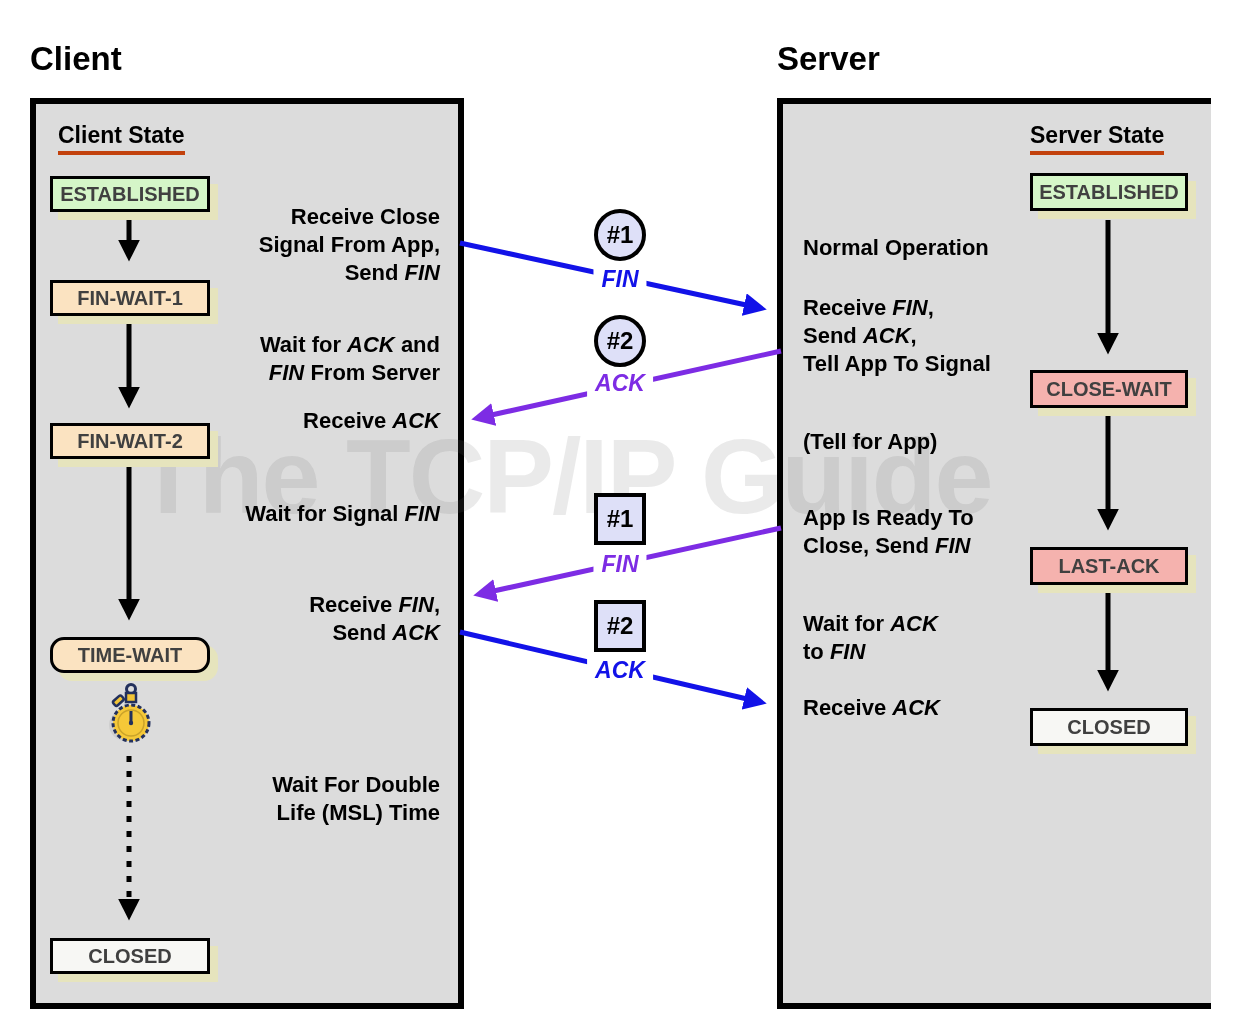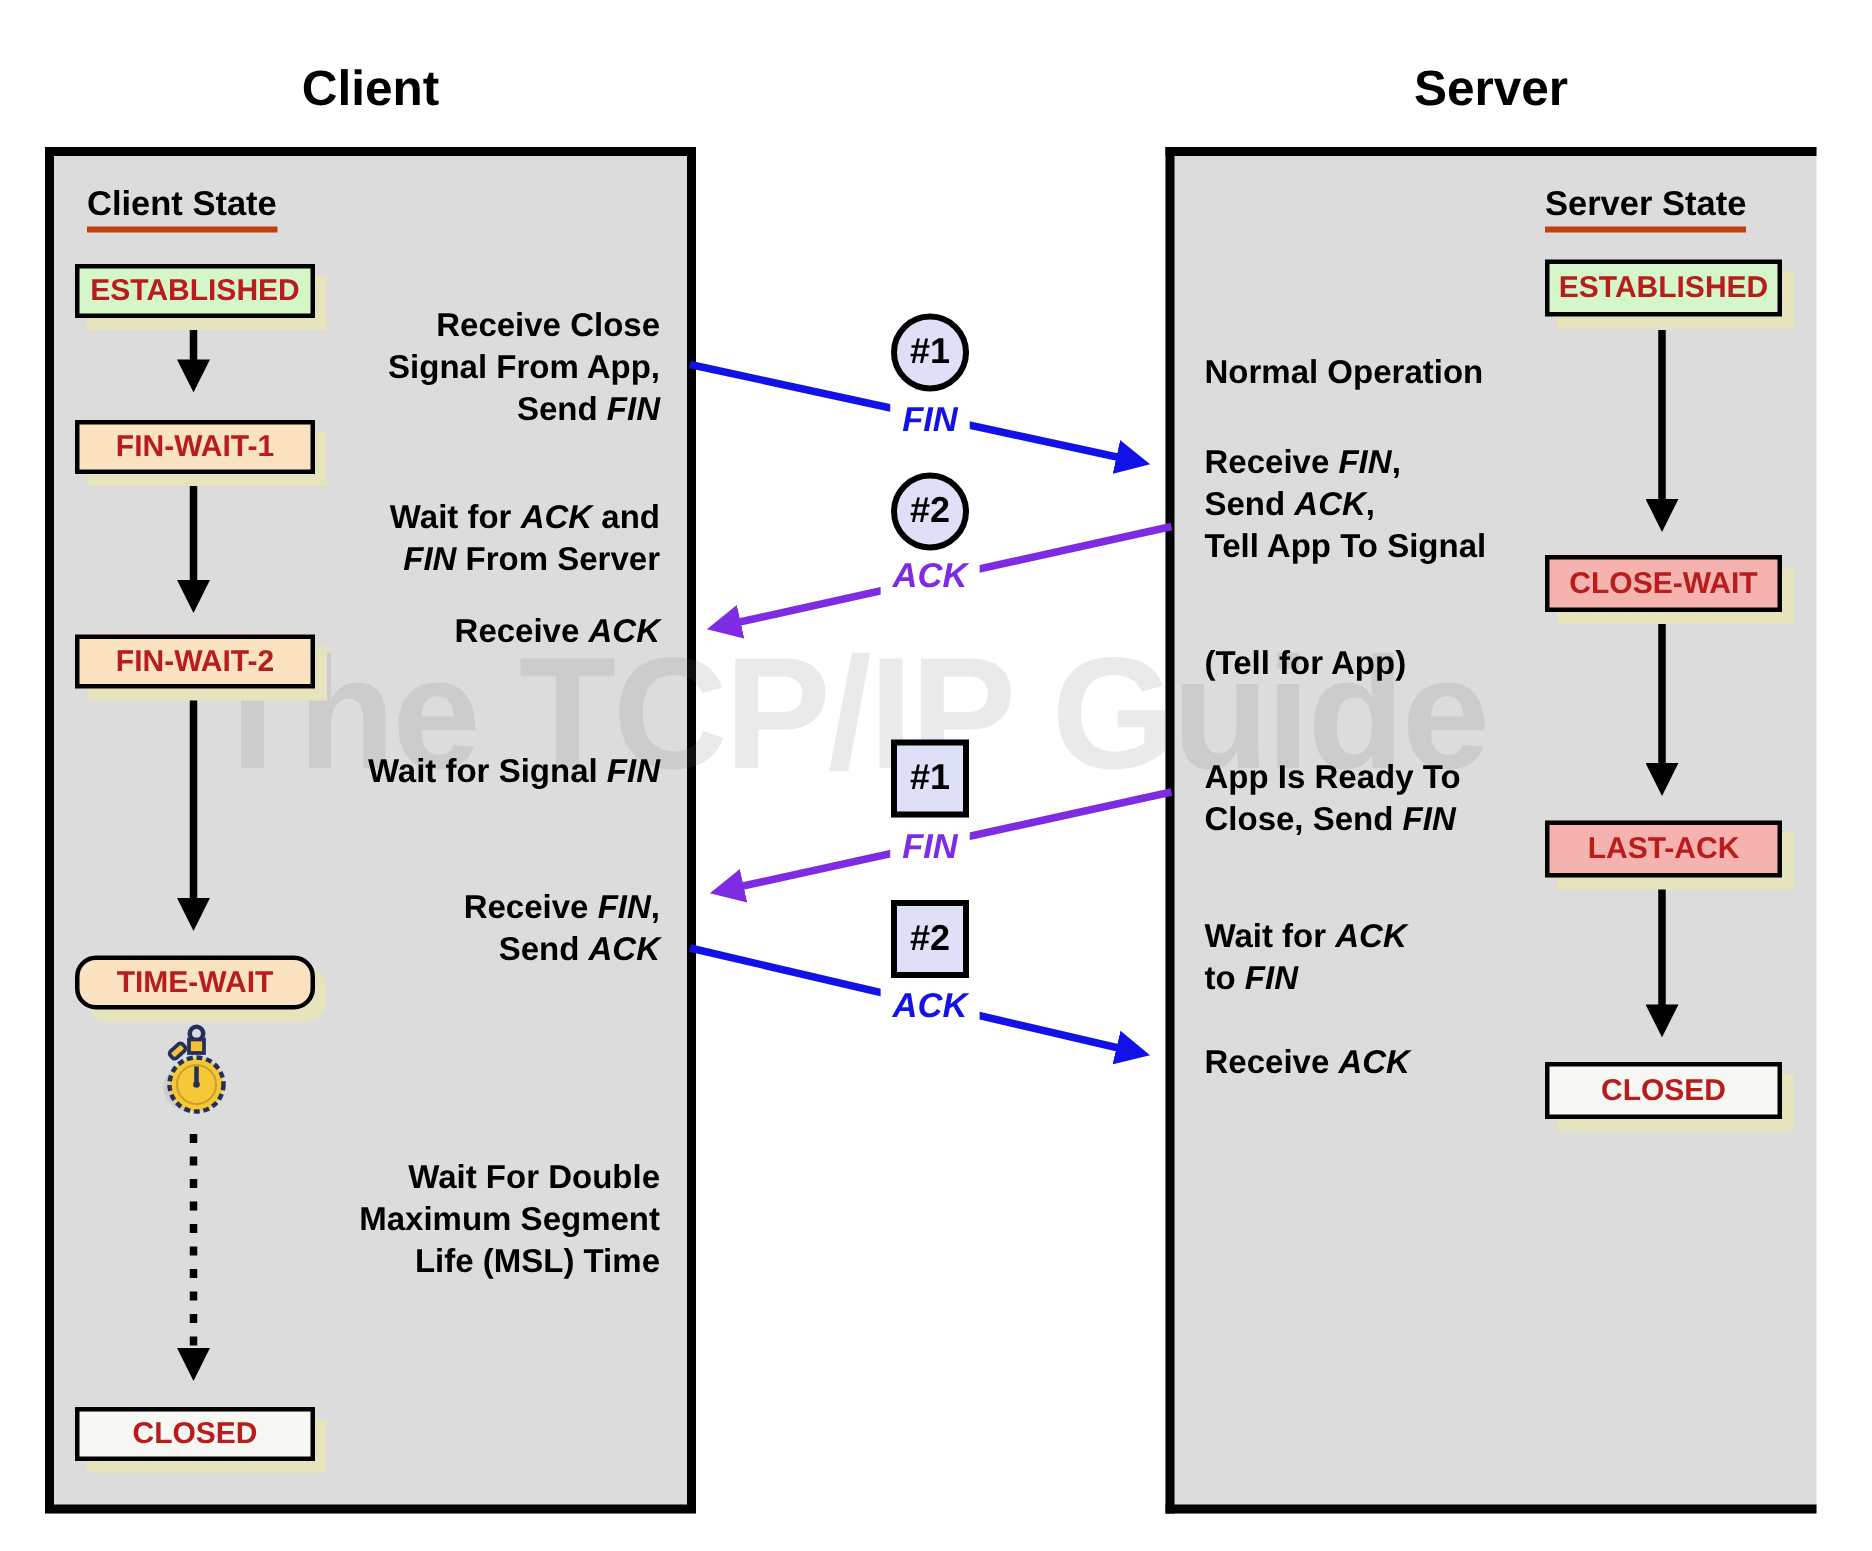--- a/index.html
+++ b/index.html
@@ -6,42 +6,42 @@
   .canvas{
     position:relative;width:1248px;height:1034px;overflow:hidden;
     font-family:"Liberation Sans",sans-serif;background:#ffffff;
   }
   .watermark{
     position:absolute;left:136px;top:416px;z-index:1;
     font-size:106px;font-weight:bold;letter-spacing:-2px;white-space:nowrap;
     color:rgba(105,105,105,0.14);
   }
   .title{
-    position:absolute;top:40px;width:434px;text-align:center;z-index:2;
+    position:absolute;top:40px;width:434px;z-index:2;
     font-size:33px;font-weight:bold;color:#000;
   }
   .client-title{left:30px;}
   .server-title{left:777px;}
   .panel{
     position:absolute;top:98px;width:434px;height:911px;z-index:0;
     box-sizing:border-box;border:6px solid #000;
   }
   .server-panel{border-right:none;}
   .col-header{
     position:absolute;top:122px;z-index:2;
     font-size:23px;font-weight:bold;color:#000;
     border-bottom:4px solid #c2410c;padding-bottom:2px;
   }
   .client-header{left:58px;}
   .server-header{left:1030px;}
   .sbox{
     position:absolute;z-index:2;box-sizing:border-box;
     border:3px solid #000;
     display:flex;align-items:center;justify-content:center;
-    font-size:20px;font-weight:bold;color:#b91c1c;
+    font-size:20px;font-weight:bold;color:#404040;
     box-shadow:8px 8px 0 0 #e6e4bd;
   }
   .note{
     position:absolute;z-index:2;font-size:22px;font-weight:bold;color:#000;
     line-height:28px;white-space:nowrap;
   }
   .note-right{text-align:right;}
   .note .it{font-style:italic;}
   .overlay{position:absolute;left:0;top:0;z-index:3;pointer-events:none;}
   .mk{
@@ -99,21 +99,20 @@
     </div>
   <div class="note note-right" style="right:808px;top:500px">
       <div><span>Wait for Signal </span><span class="it">FIN</span></div>
     </div>
   <div class="note note-right" style="right:808px;top:591px">
       <div><span>Receive </span><span class="it">FIN</span><span>,</span></div>
       <div><span>Send </span><span class="it">ACK</span></div>
     </div>
   <div class="note note-right" style="right:808px;top:771px">
       <div><span>Wait For Double</span></div>
-      <div><span>Maximum Segment</span></div>
       <div><span>Life (MSL) Time</span></div>
     </div>
 
   <div class="note" style="left:803px;top:234px">
       <div><span>Normal Operation</span></div>
     </div>
   <div class="note" style="left:803px;top:294px">
       <div><span>Receive </span><span class="it">FIN</span><span>,</span></div>
       <div><span>Send </span><span class="it">ACK</span><span>,</span></div>
       <div><span>Tell App To Signal</span></div>

